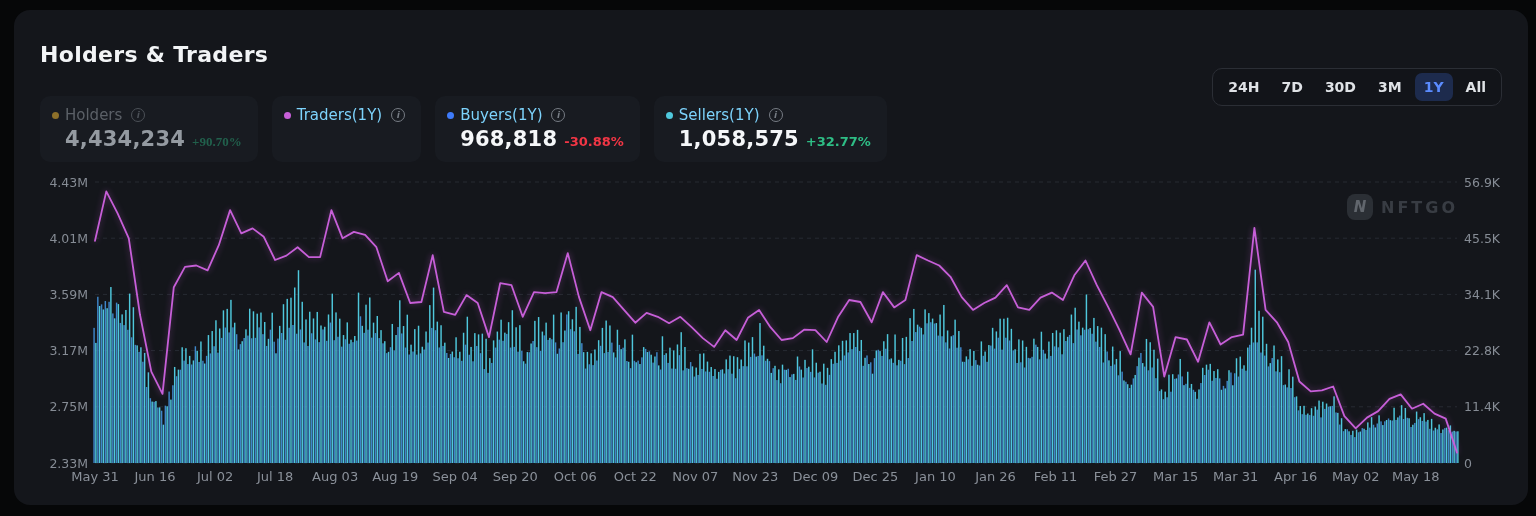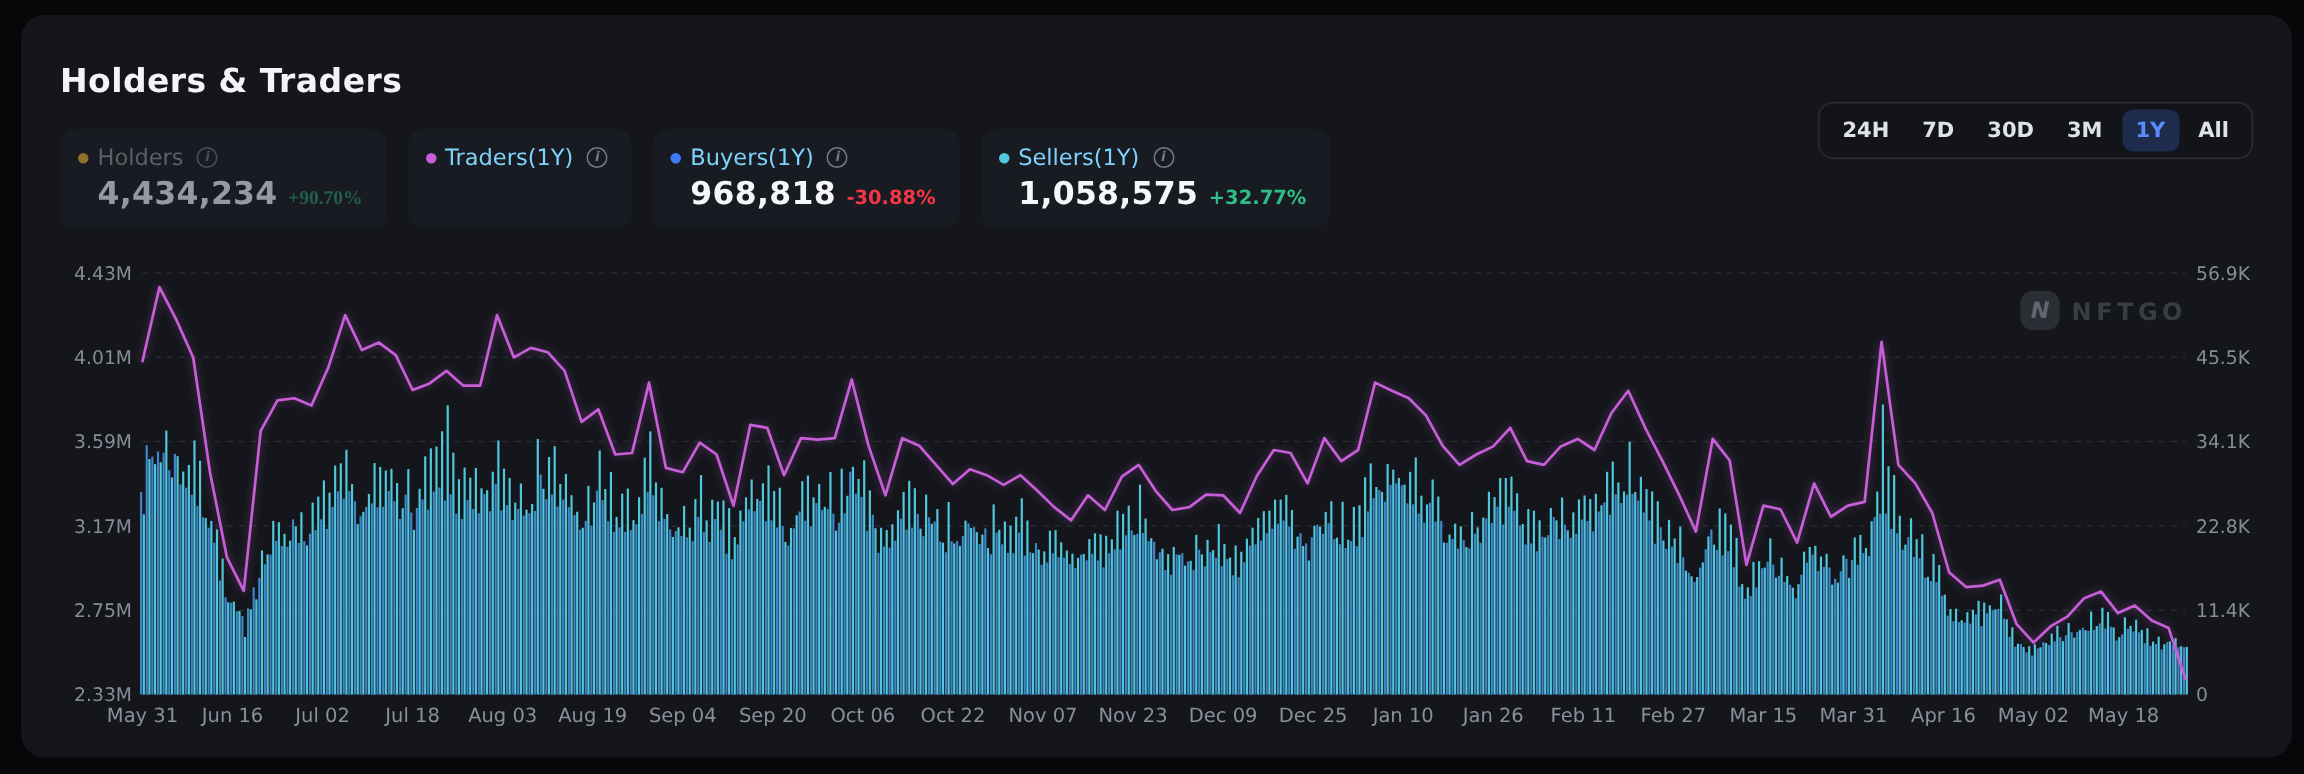--- a/index.html
+++ b/index.html
@@ -11,21 +11,21 @@
                  color:#f2f4f6; letter-spacing:0.3px; }
   
   .ranges { position:absolute; right:26px; top:26px; display:flex; align-items:center;
             gap:4px; border:1px solid #2b2e35; border-radius:10px; padding:4px 6px;
             background:#121419;margin-top:32px; }
   .range-btn { border:none; background:transparent; color:#dfe2e6; font-size:14px;
                font-weight:600; padding:6px 9px; border-radius:7px; cursor:pointer;
                font-family:inherit; }
   .range-btn.active { background:#1d2b4d; color:#5b8cff;text-align:center; }
   
-  .cards { position:absolute; left:26px; top:76px; display:flex; gap:14px; }
+  .cards { position:absolute; left:26px; top:86px; display:flex; gap:14px; }
   .card { background:#181b21; border-radius:10px; padding:10px 16px 11px 12px; min-width:140px;
           cursor:pointer; }
   .card-row1 { display:flex; align-items:center; gap:6px; }
   .dot { width:7px; height:7px; border-radius:50%; flex:none; }
   .card-label { font-size:15px; color:#7dd3fc; }
   .info-icon { width:14px; height:14px; border:1.2px solid #767c84; border-radius:50%;
                color:#767c84; font-size:9px; line-height:12px; text-align:center;
                font-style:italic; font-weight:700; margin-left:3px; flex:none; }
   .card-row2 { display:flex; align-items:baseline; gap:7px; margin-left:13px; margin-top:3px; }
   .card-value { font-size:21px; font-weight:700; color:#f5f7f9; letter-spacing:0.2px; }

